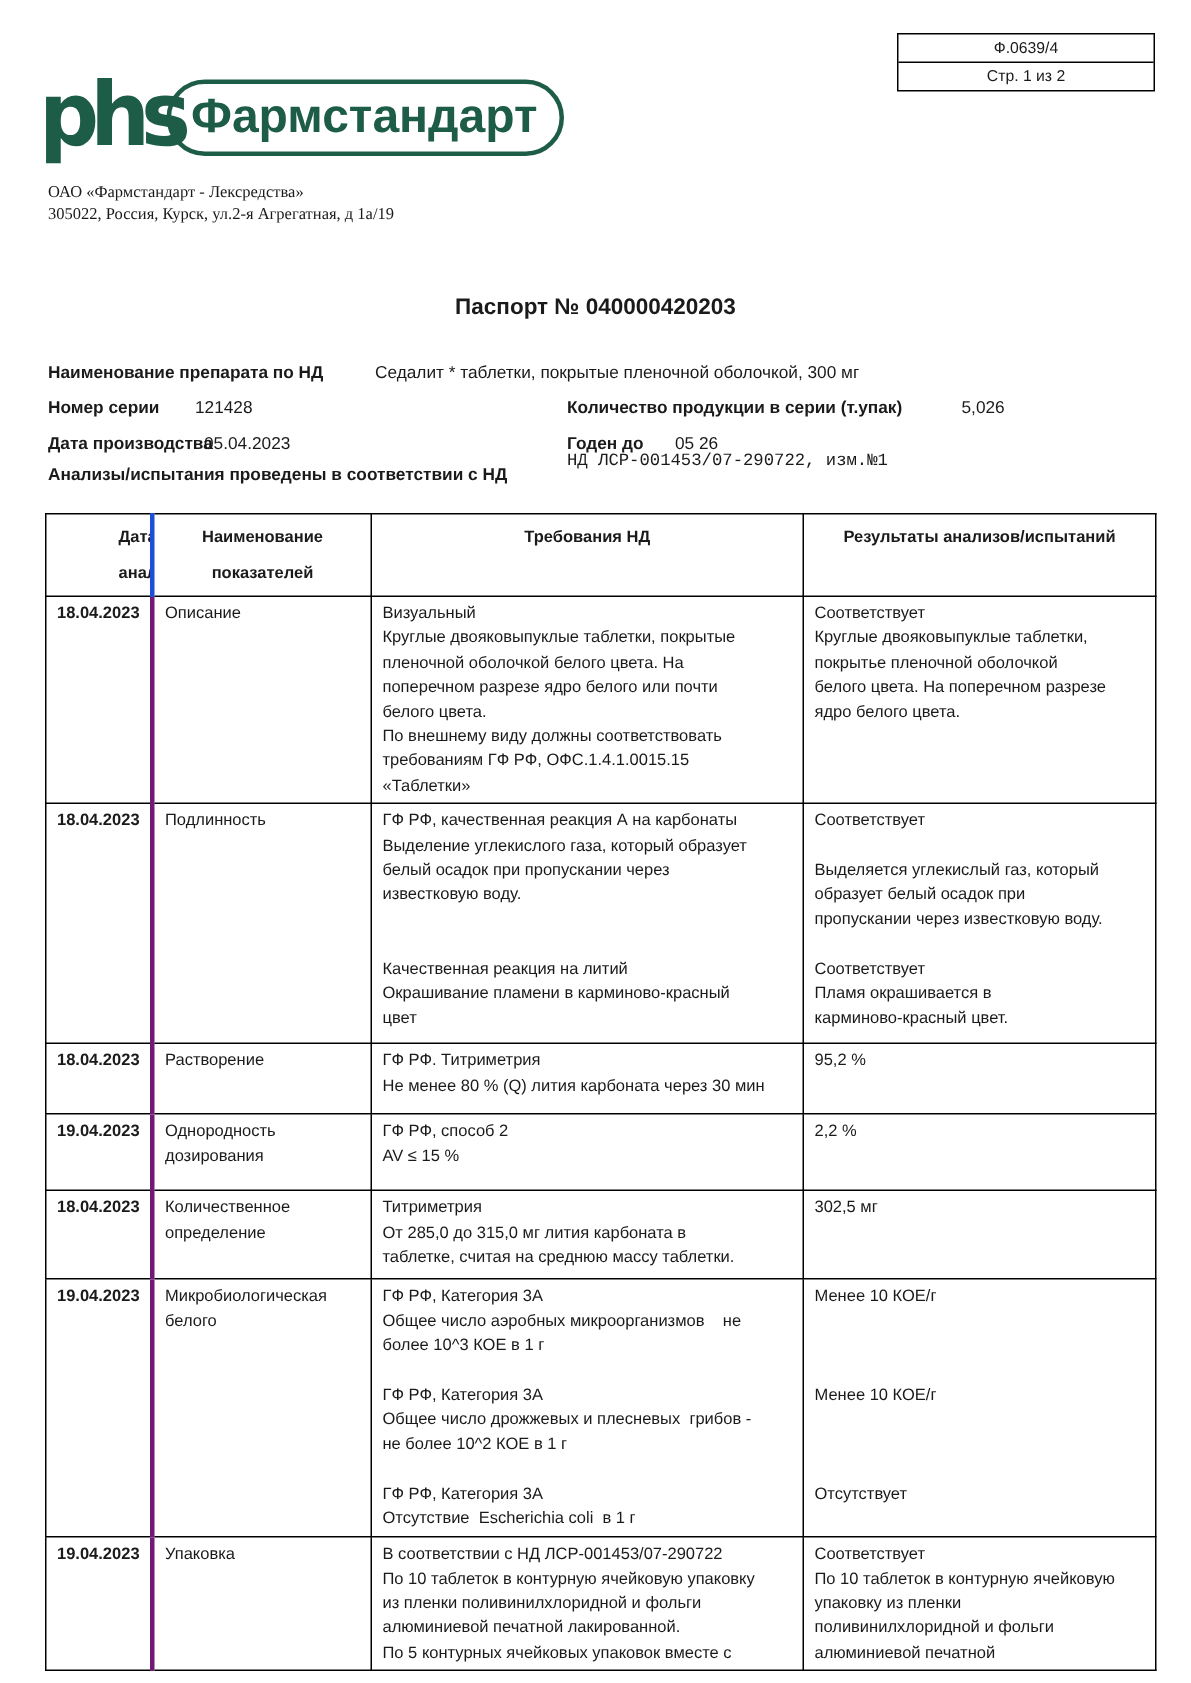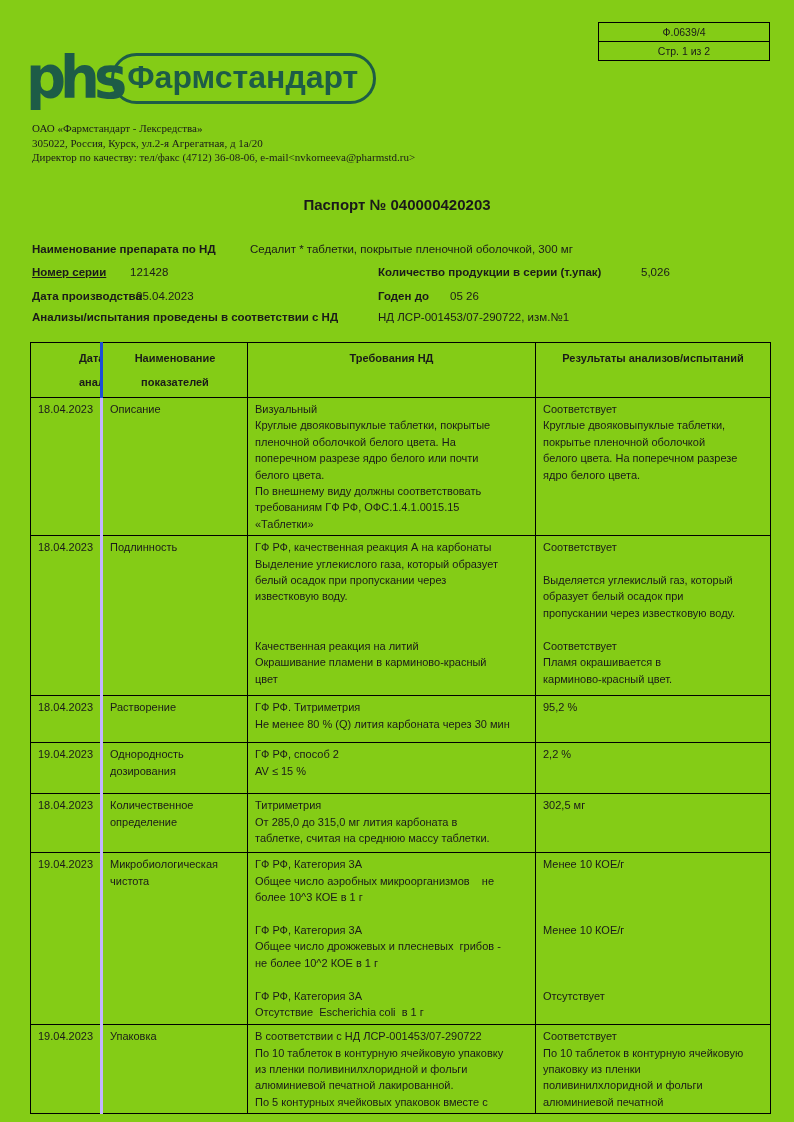--- a/index.html
+++ b/index.html
@@ -1,19 +1,19 @@
 <!DOCTYPE html>
 <html><head>
 <meta charset="utf-8">
 <style>
   * { margin:0; padding:0; box-sizing:border-box; }
   body { background:#888; font-family:"Liberation Sans", sans-serif; }
   .page {
     position:relative; width:794px; height:1122px; margin:0 auto;
-    background:#84cc16; color:#1a1a1a; overflow:hidden;
+    background:#ffffff; color:#1a1a1a; overflow:hidden;
   }
 
   
   .form-box {
     position:absolute; left:598px; top:22px; width:172px;
     border:1.5px solid #000; font-size:10.5px; text-align:center;
   }
   .form-box .cell { padding:3px 2px; }
   .form-box .cell:first-child { border-bottom:1.5px solid #000; }
 
@@ -57,21 +57,21 @@
   table.analysis col.c2 { width:146px; }
   table.analysis col.c3 { width:288px; }
   table.analysis col.c4 { width:235px; }
   table.analysis th, table.analysis td {
     border:1.5px solid #000; vertical-align:top; text-align:left;
     padding:3px 7px 3px 7px; white-space:pre-wrap; overflow:hidden;
   }
   table.analysis th {
     font-weight:bold; text-align:center; line-height:24px; padding-top:3px;
   }
-  table.analysis td.date-cell { border-right:3px solid #c4b5fd; }
+  table.analysis td.date-cell { border-right:3px solid #701a75;font-weight:bold; }
   table.analysis th.date-cell { border-right:3px solid #1d4ed8;padding-left:48px; }
   tr.h-header  { height:52px; }
   tr.h-r0 { height:132px; }
   tr.h-r1 { height:160px; }
   tr.h-r2 { height:47px; }
   tr.h-r3 { height:51px; }
   tr.h-r4 { height:59px; }
   tr.h-r5 { height:172px; }
   tr.h-r6 { height:86px; }
 </style>
@@ -85,42 +85,41 @@
     <div class="cell">Стр. 1 из 2</div>
   </div>
 
   <div class="logo" style="color:#1d5c47;justify-content:space-between;">
     <span class="logo-phs">phs</span>
     <span class="logo-pill">Фармстандарт</span>
   </div>
 
   <div class="address">
     <div>ОАО «Фармстандарт - Лексредства»</div>
-    <div>305022, Россия, Курск, ул.2-я Агрегатная, д 1а/20</div>
-    <div>Директор по качеству: тел/факс (4712) 36-08-06, e-mail&lt;nvkorneeva@pharmstd.ru&gt;</div>
+    <div>305022, Россия, Курск, ул.2-я Агрегатная, д 1а/19</div>
   </div>
 
   <div class="doc-title">Паспорт № 040000420203</div>
 
   <div class="info">
     <span class="lbl" style="left:32px;  top:243px;">Наименование препарата по НД</span>
     <span style="left:250px; top:243px;">Седалит * таблетки, покрытые пленочной оболочкой, 300 мг</span>
 
-    <span class="lbl" style="left:32px;  top:266px;text-decoration:underline;">Номер серии</span>
+    <span class="lbl" style="left:32px;  top:266px;">Номер серии</span>
     <span style="left:130px; top:266px;">121428</span>
     <span class="lbl" style="left:378px; top:266px;">Количество продукции в серии (т.упак)</span>
     <span style="left:641px; top:266px;">5,026</span>
 
     <span class="lbl" style="left:32px;  top:290px;">Дата производства</span>
     <span style="left:136px; top:290px;">05.04.2023</span>
     <span class="lbl" style="left:378px; top:290px;">Годен до</span>
     <span style="left:430px; top:290px;margin-left:20px;">05 26</span>
 
     <span class="lbl" style="left:32px;  top:311px;">Анализы/испытания проведены в соответствии с НД</span>
-    <span style="left:378px; top:311px;">НД ЛСР-001453/07-290722, изм.№1</span>
+    <span style="left:378px; top:301px;font-family:Liberation Mono, monospace;">НД ЛСР-001453/07-290722, изм.№1</span>
   </div>
 
   <table class="analysis">
     <colgroup>
         <col class="c1">
         <col class="c2">
         <col class="c3">
         <col class="c4">
       </colgroup>
     <tbody>
@@ -191,21 +190,21 @@
       <td>Количественное
 определение</td>
       <td>Титриметрия
 От 285,0 до 315,0 мг лития карбоната в
 таблетке, считая на среднюю массу таблетки.</td>
       <td>302,5 мг</td>
     </tr>
     <tr class="h-r5">
       <td class="date-cell">19.04.2023</td>
       <td>Микробиологическая
-чистота</td>
+белого</td>
       <td>ГФ РФ, Категория 3А
 Общее число аэробных микроорганизмов    не
 более 10^3 КОЕ в 1 г
 
 ГФ РФ, Категория 3А
 Общее число дрожжевых и плесневых  грибов -
 не более 10^2 КОЕ в 1 г
 
 ГФ РФ, Категория 3А
 Отсутствие  Escherichia coli  в 1 г</td>

